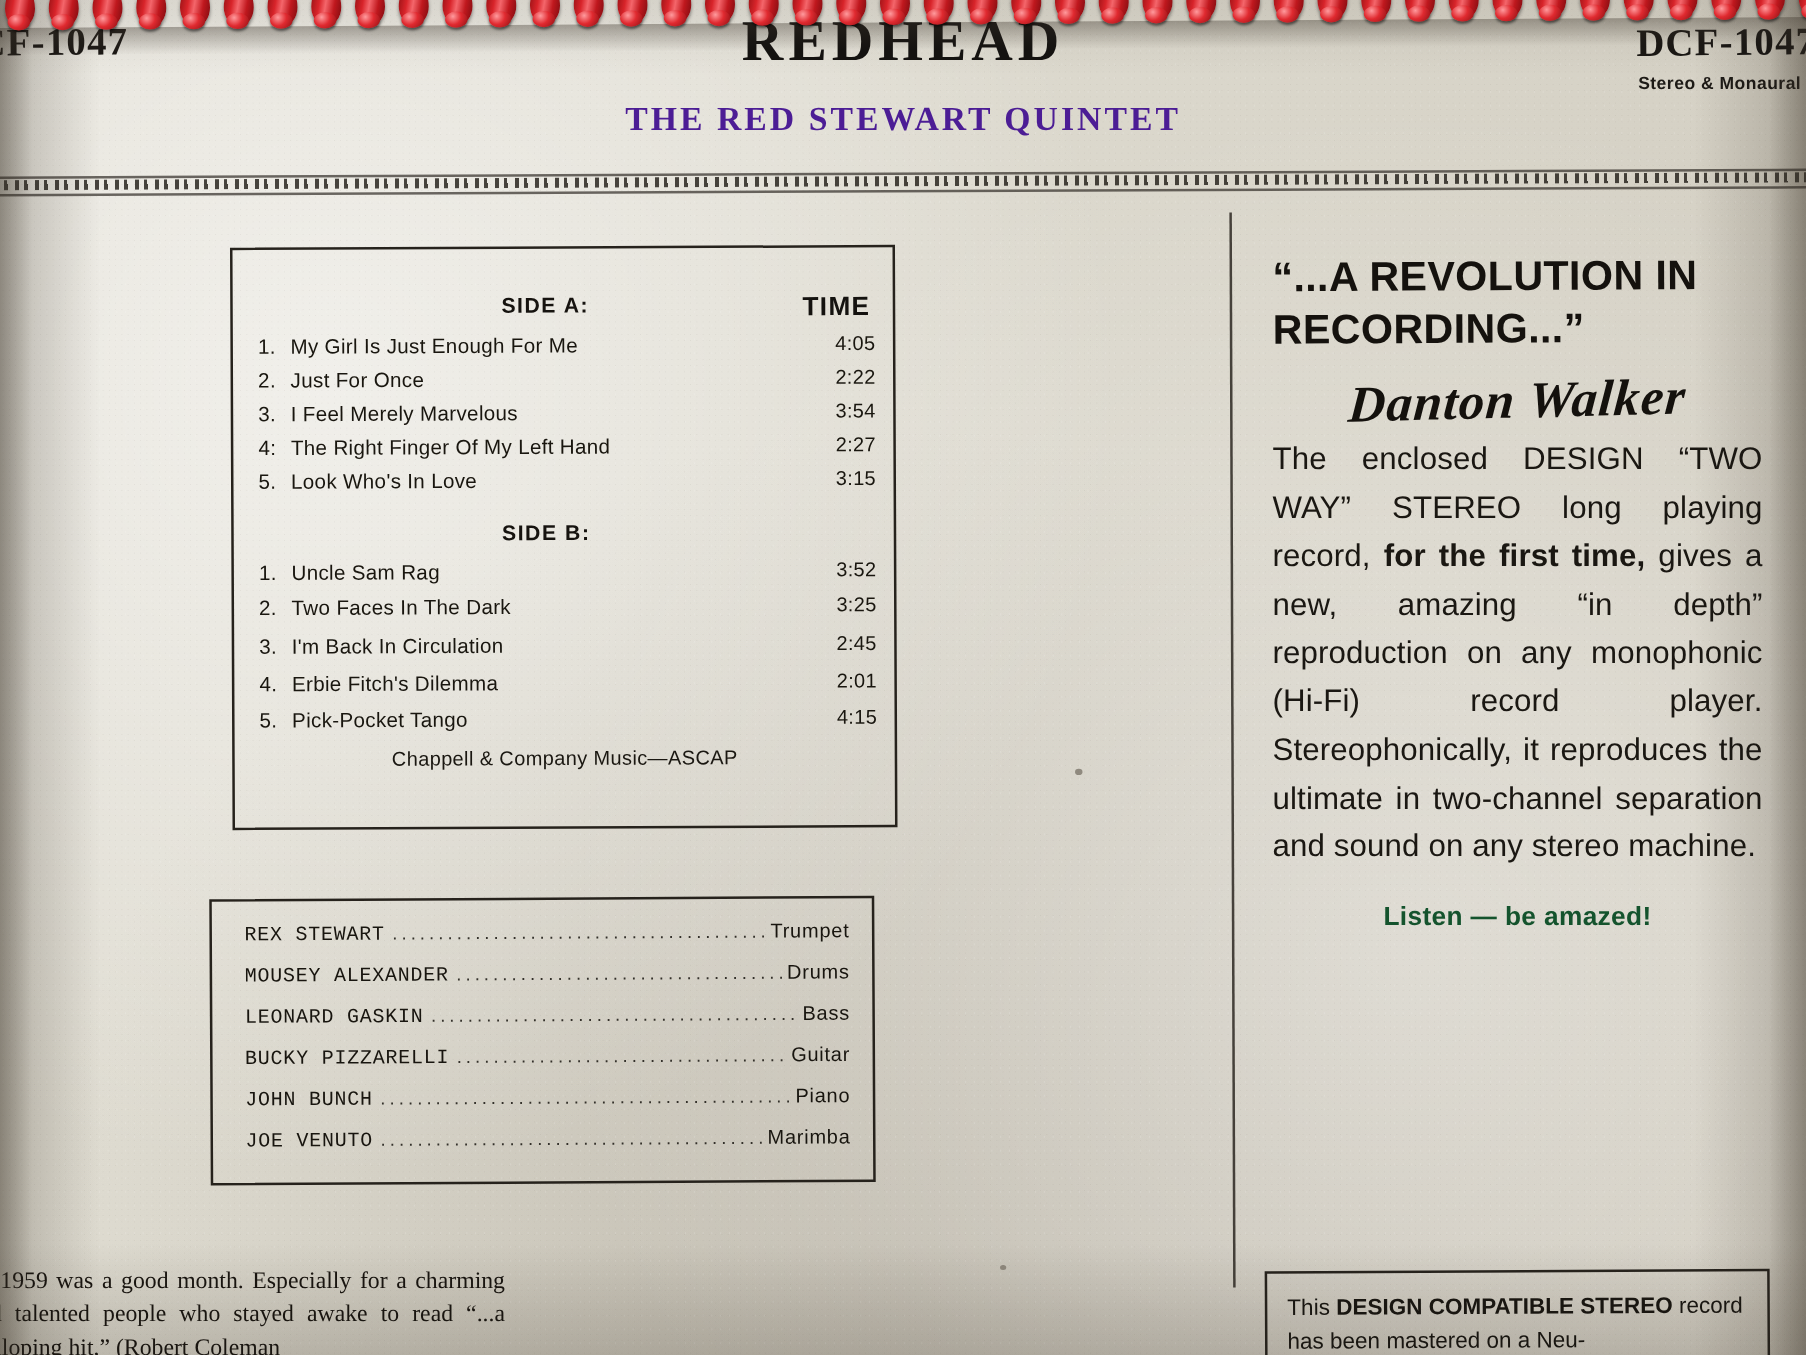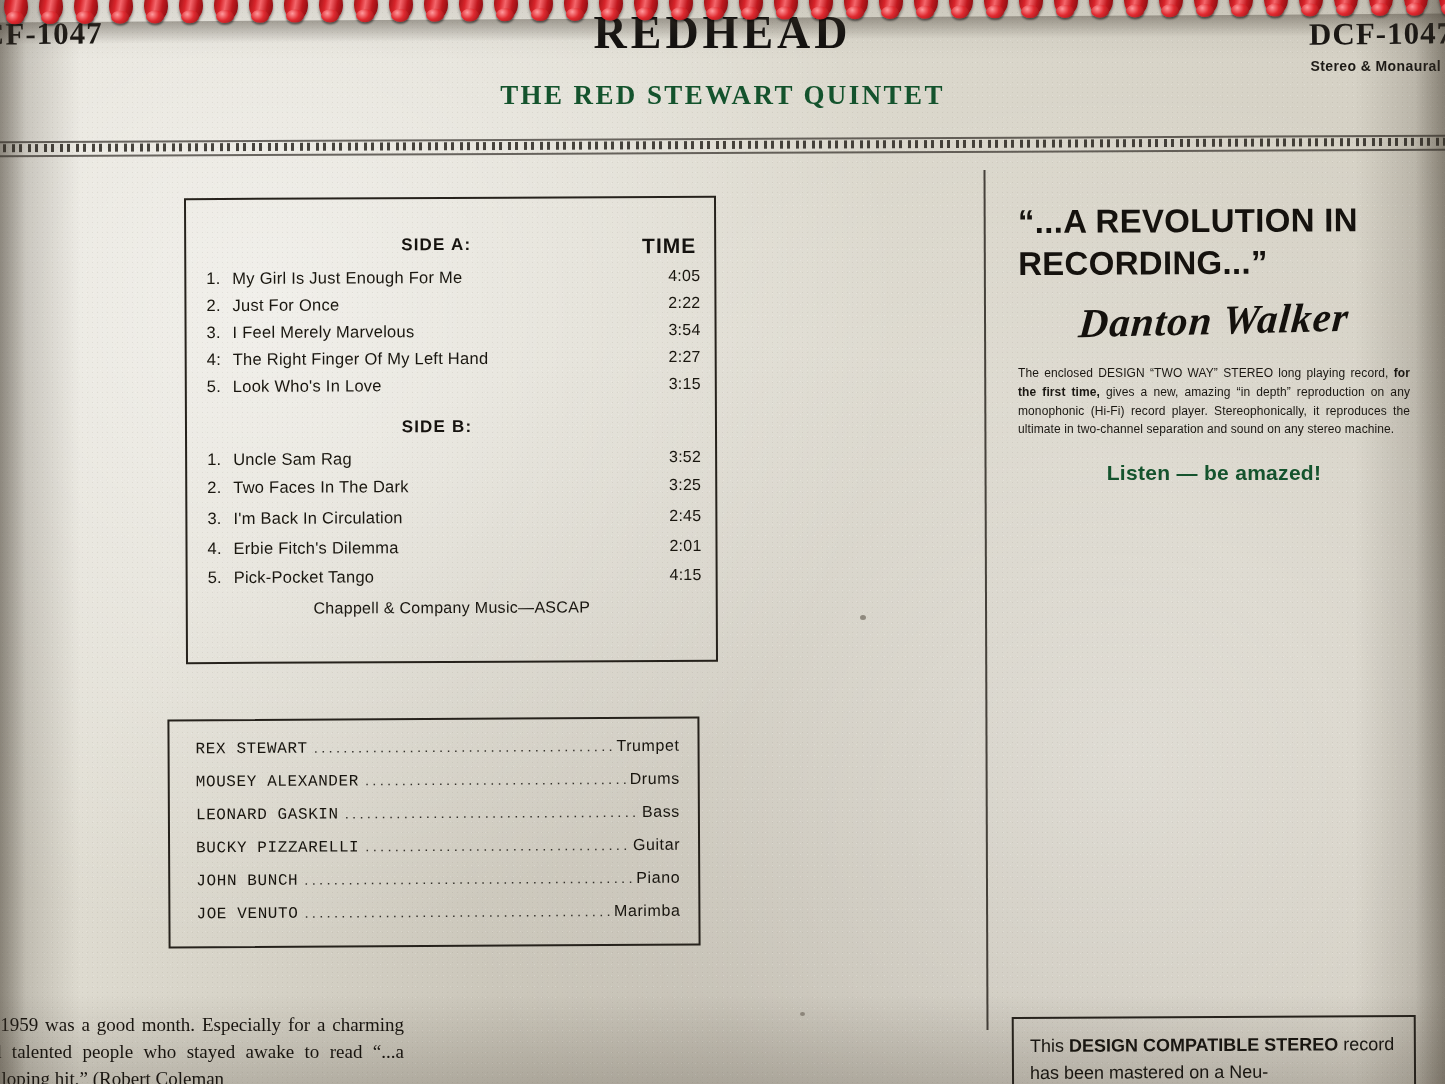--- a/index.html
+++ b/index.html
@@ -155,21 +155,21 @@
   .artist {
     position: absolute;
     left: 0;
     top: 80px;
     width: 1445px;
     text-align: center;
     font-family: "Liberation Serif", serif;
     font-weight: bold;
     font-size: 27px;
     letter-spacing: 2.4px;
-    color: #14532d;
+    color: #4c1d95;
   }
 
   
   .orn-rule {
     position: absolute;
     top: 136px;
     left: -4px;
     width: 1455px;
     height: 20px;
     z-index: 15;
@@ -347,22 +347,22 @@
     font-family: "Liberation Serif", serif;
     font-style: italic;
     font-weight: bold;
     font-size: 41px;
     letter-spacing: 1px;
     color: #14110d;
     transform: rotate(-1.4deg) skewX(-6deg);
     text-align: center;
   }
   .body-p {
-    margin-top: 20px;
-    font-size: 12px;
+    margin-top: 4px;
+    font-size: 25px;
     line-height: 1.55;
     text-align: justify;
     color: #1a1712;
     letter-spacing: .1px;
   }
   .body-p b { font-weight: bold; }
   .listen {
     margin-top: 22px;
     text-align: center;
     font-size: 21px;

